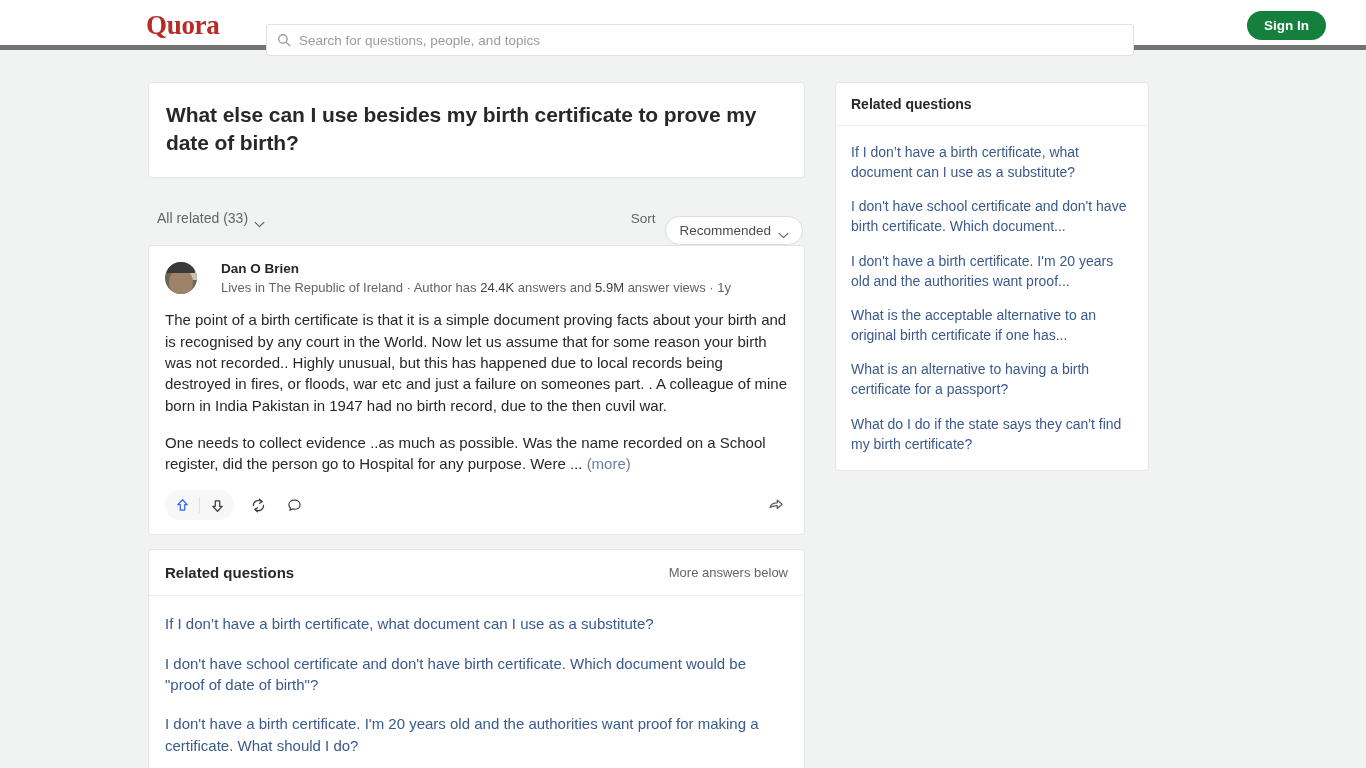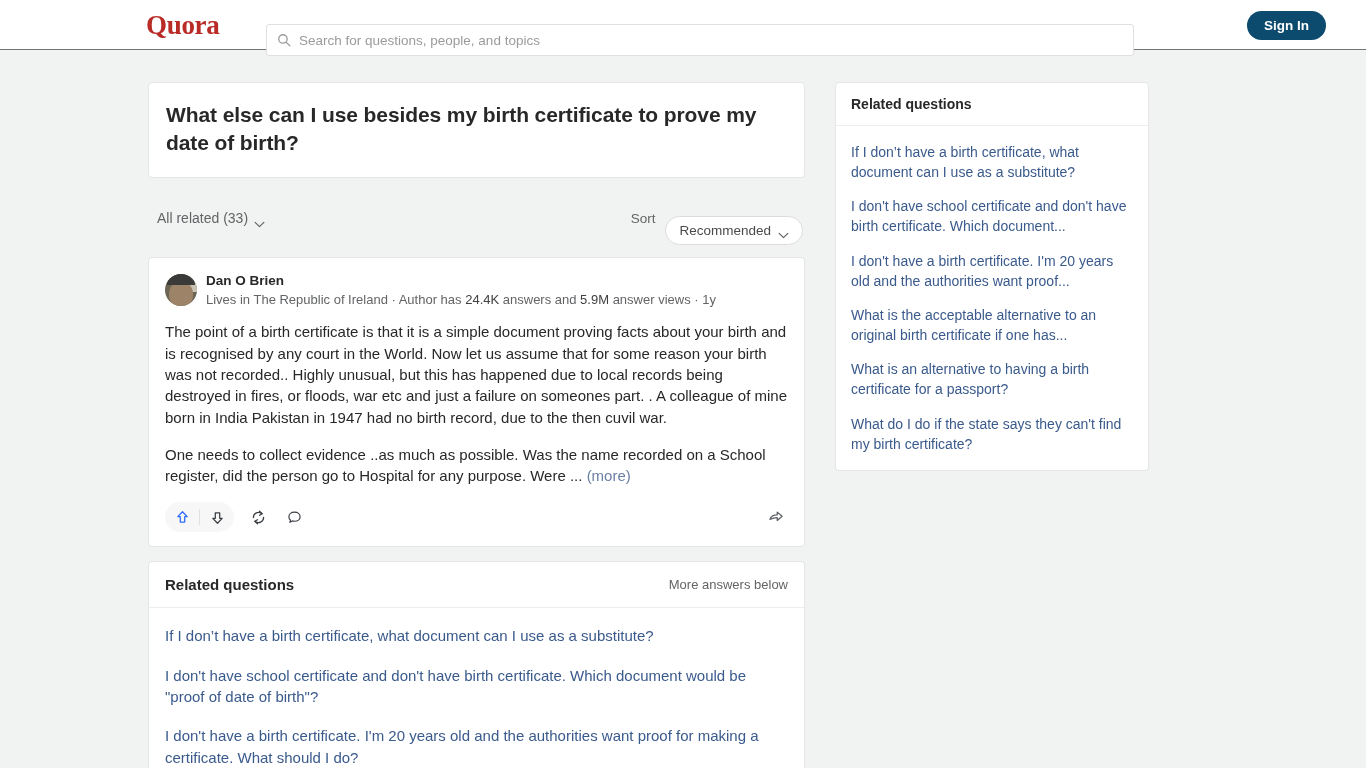--- a/index.html
+++ b/index.html
@@ -8,21 +8,21 @@
     background: #f1f2f2;
     font-family: "Liberation Sans", sans-serif;
     overflow: hidden;
   }
 
   
   .header {
     position: relative;
     height: 50px;
     background: #ffffff;
-    border-bottom: 1px solid #737373;
+    border-bottom: 5px solid #737373;
     display: flex;
     align-items: center;
   }
   .logo {
     position: absolute;
     left: 146px;
     top: 10px;
     font-family: "Liberation Serif", serif;
     font-size: 27px;
     font-weight: 700;
@@ -51,21 +51,21 @@
     width: 100%;
     background: transparent;
   }
   .search-input::placeholder { color: #9b9b9b; }
   .signin-btn {
     position: absolute;
     right: 40px;
     top: 11px;
     height: 29px;
     padding: 0 17px;
-    background: #0c4a6e;
+    background: #15803d;
     color: #fff;
     border: none;
     border-radius: 15px;
     font-family: "Liberation Sans", sans-serif;
     font-size: 13.5px;
     font-weight: 700;
     cursor: pointer;
   }
 
   
@@ -101,21 +101,21 @@
     color: #282829;
     line-height: 1.33;
     letter-spacing: -0.1px;
   }
 
   
   .filterbar {
     display: flex;
     align-items: center;
     justify-content: space-between;
-    padding: 14px 2px 12px 9px;
+    padding: 14px 2px 0 9px;
   }
   .allrelated {
     display: flex;
     align-items: center;
     gap: 6px;
     font-size: 14px;
     color: #636466;
     cursor: pointer;
   }
   .sort-group { display: flex; align-items: center; gap: 10px; }
@@ -130,21 +130,21 @@
     font-size: 13.5px;
     color: #4a4a4a;
     background: #fff;
     cursor: pointer;
     margin-top: 24px;
   }
   .chev { width: 11px; height: 7px; flex: 0 0 11px; }
 
   
   .answer-card { padding: 14px 16px 8px 16px; }
-  .author-row { display: flex; align-items: flex-start; gap: 9px; }
+  .author-row { display: flex; align-items: flex-start; gap: 24px; }
   .avatar {
     width: 32px; height: 32px; flex: 0 0 32px;
     border-radius: 50%;
     overflow: hidden;
     margin-top: 2px;
     background: #6b6555;
     position: relative;
   }
   .avatar .face {
     position: absolute; left: 4px; top: 7px;

